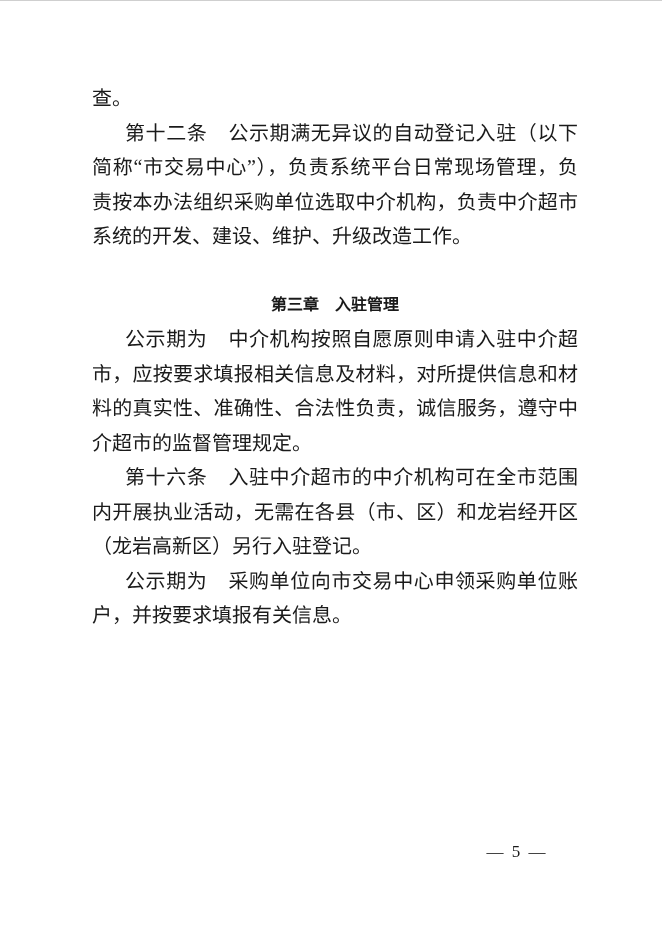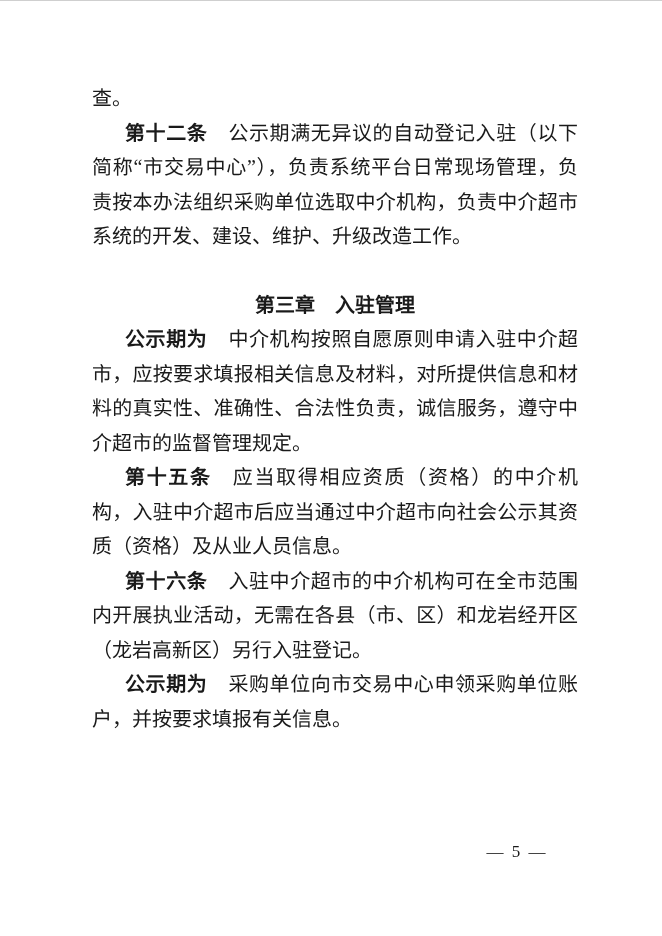--- a/index.html
+++ b/index.html
@@ -34,29 +34,29 @@
     word-break: break-all;
   }
   .para {
     margin: 0;
     text-indent: 33px;
   }
   .para.continuation {
     text-indent: 0;
   }
   .article-term {
-    font-weight: bold;
+    font-weight: normal;
     padding-right: 21px;
   }
   .chapter-heading {
     margin: 34px 0 0 0;
     text-align: center;
     text-indent: 0;
     font-family: "Liberation Sans", "DejaVu Sans", sans-serif;
-    font-size: 20px;
+    font-size: 16px;
     font-weight: bold;
     line-height: 34.5px;
   }
   .page-number {
     position: absolute;
     top: 842px;
     left: 442px;
     width: 150px;
     text-align: center;
     font-size: 17px;
@@ -68,18 +68,17 @@
 </head>
 <body>
 
 <div class="page">
   <div class="scan-edge"></div>
   <main class="content">
       <p class="para continuation"><span>查。</span></p>
       <p class="para"><span class="article-term">第十二条</span><span>公示期满无异议的自动登记入驻（以下简称“市交易中心”），负责系统平台日常现场管理，负责按本办法组织采购单位选取中介机构，负责中介超市系统的开发、建设、维护、升级改造工作。</span></p>
       <h2 class="chapter-heading">第三章　入驻管理</h2>
       <p class="para"><span class="article-term">公示期为</span><span>中介机构按照自愿原则申请入驻中介超市，应按要求填报相关信息及材料，对所提供信息和材料的真实性、准确性、合法性负责，诚信服务，遵守中介超市的监督管理规定。</span></p>
-      <p class="para"><span class="article-term">第十五条</span><span>应当取得相应资质（资格）的中介机构，入驻中介超市后应当通过中介超市向社会公示其资质（资格）及从业人员信息。</span></p>
       <p class="para"><span class="article-term">第十六条</span><span>入驻中介超市的中介机构可在全市范围内开展执业活动，无需在各县（市、区）和龙岩经开区（龙岩高新区）另行入驻登记。</span></p>
       <p class="para"><span class="article-term">公示期为</span><span>采购单位向市交易中心申领采购单位账户，并按要求填报有关信息。</span></p>
     </main>
   <div class="page-number">— 5 —</div>
 </div>
 
 </body></html>

